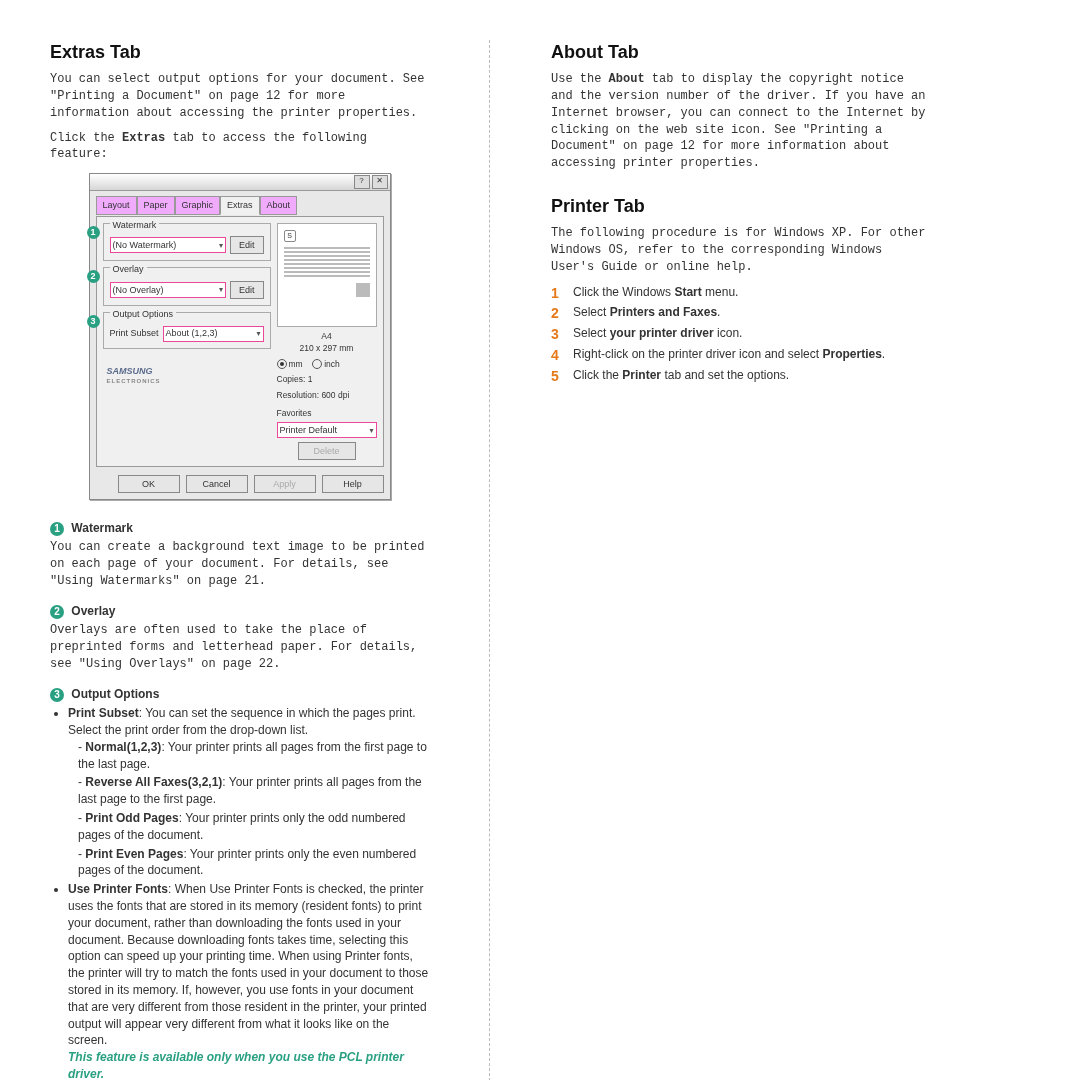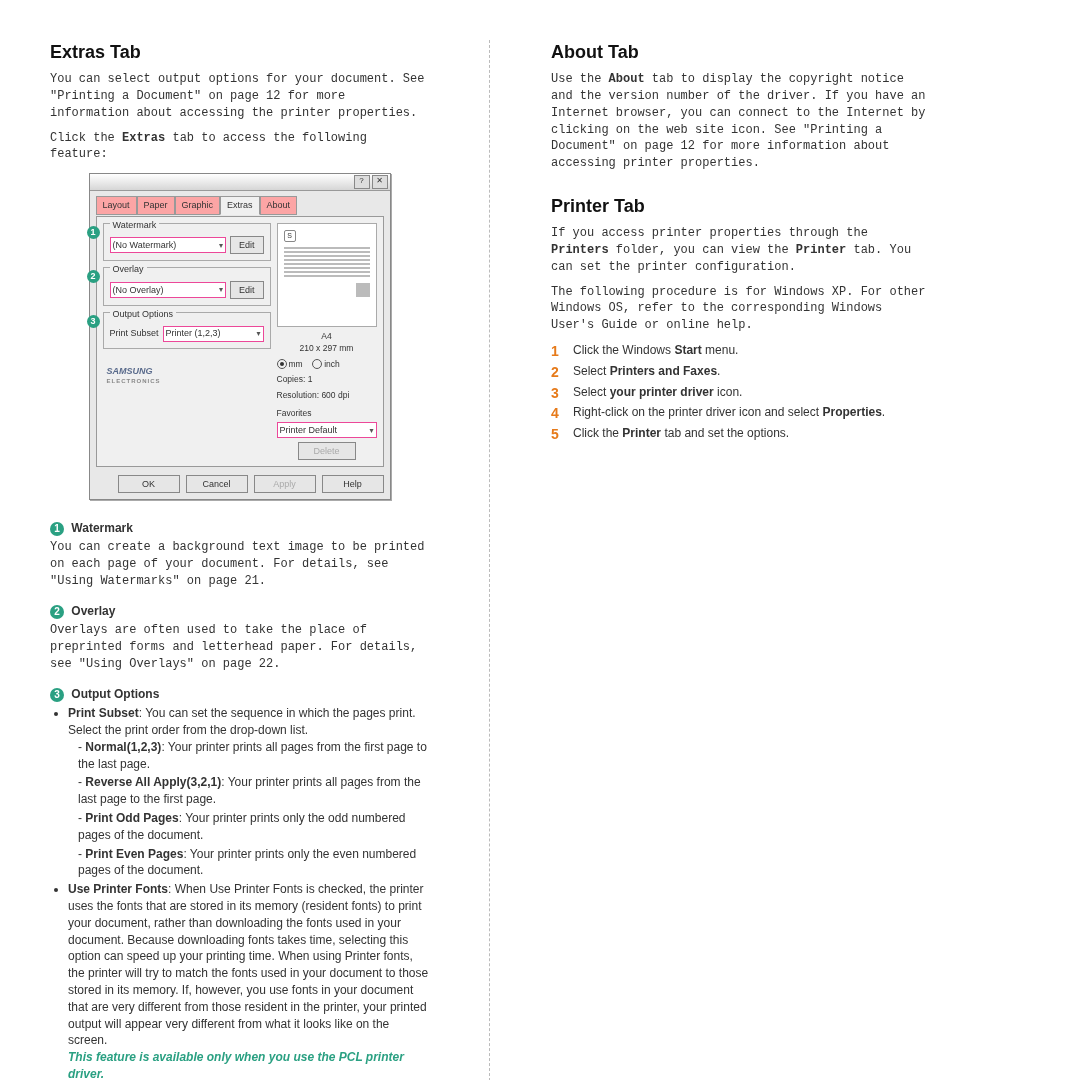--- a/index.html
+++ b/index.html
@@ -124,21 +124,21 @@
   }
   .dlg-body { padding: 4px 6px; }
   .tabs {
     display: flex;
     gap: 0;
     margin-bottom: 2px;
   }
   .tab {
     padding: 2px 6px;
     border: 1px solid #999;
-    background: #fca5a5;
+    background: #f0abfc;
     font-size: 9px;
     position: relative;
     top: 1px;
   }
   .tab.active { background: #f0f0f0; border-bottom-color:#f0f0f0; }
   .tabpane {
     border: 1px solid #999;
     background: #f0f0f0;
     padding: 6px;
     display: flex;
@@ -257,21 +257,21 @@
                   </div>
                 <div class="smallbtn">Edit</div>
               </div>
             </div>
             <div class="fieldset">
               <span class="marker" style="top:2px">3</span>
               <span class="legend">Output Options</span>
               <div class="row">
                 <span class="lbl">Print Subset</span>
                 <div class="dropdown">
-                    <span>Printer (1,2,3)</span>
+                    <span>About (1,2,3)</span>
                   </div>
               </div>
             </div>
             <div class="brand">
               <span>SAMSUNG</span>
               <span class="sub">ELECTRONICS</span>
             </div>
           </div>
           <div class="rightpane">
             <div class="preview">
@@ -327,44 +327,41 @@
 
     <div class="callout-row" style="margin-top:14px">
       <span class="callout-num">3</span>
       <span class="callout-title">Output Options</span>
     </div>
     <ul class="bullets">
       <li>
         <b>Print Subset</b><span>: You can set the sequence in which the pages print. Select the print order from the drop-down list.</span>
         <ul class="dashes">
           <li><b>Normal(1,2,3)</b><span>: Your printer prints all pages from the first page to the last page.</span></li>
-          <li><b>Reverse All Apply(3,2,1)</b><span>: Your printer prints all pages from the last page to the first page.</span></li>
+          <li><b>Reverse All Faxes(3,2,1)</b><span>: Your printer prints all pages from the last page to the first page.</span></li>
           <li><b>Print Odd Pages</b><span>: Your printer prints only the odd numbered pages of the document.</span></li>
           <li><b>Print Even Pages</b><span>: Your printer prints only the even numbered pages of the document.</span></li>
         </ul>
       </li>
       <li>
         <b>Use Printer Fonts</b><span>: When Use Printer Fonts is checked, the printer uses the fonts that are stored in its memory (resident fonts) to print your document, rather than downloading the fonts used in your document. Because downloading fonts takes time, selecting this option can speed up your printing time. When using Printer fonts, the printer will try to match the fonts used in your document to those stored in its memory. If, however, you use fonts in your document that are very different from those resident in the printer, your printed output will appear very different from what it looks like on the screen.</span>
         <div class="feature-note">This feature is available only when you use the PCL printer driver.</div>
       </li>
     </ul>
   </div>
 
   <div class="divider"></div>
 
   <div class="col">
     <h2>About Tab</h2>
     <p>
       <span>Use the </span><b>About</b><span> tab to display the copyright notice and the version number of the driver. If you have an Internet browser, you can connect to the Internet by clicking on the web site icon. See "Printing a Document" on page 12 for more information about accessing printer properties.</span>
     </p>
 
     <h2 style="margin-top:22px">Printer Tab</h2>
-    <p>
-      <span>If you access printer properties through the </span><b>Printers</b><span> folder, you can view the </span><b>Printer</b><span> tab. You can set the printer configuration.</span>
-    </p>
     <p>The following procedure is for Windows XP. For other Windows OS, refer to the corresponding Windows User's Guide or online help.</p>
     <ol class="steps">
       <li><span class="step-num">1</span>
         <span>Click the Windows </span><b>Start</b><span> menu.</span>
       </li>
       <li><span class="step-num">2</span>
         <span>Select </span><b>Printers and Faxes</b><span>.</span>
       </li>
       <li><span class="step-num">3</span>
         <span>Select </span><b>your printer driver</b><span> icon.</span>

